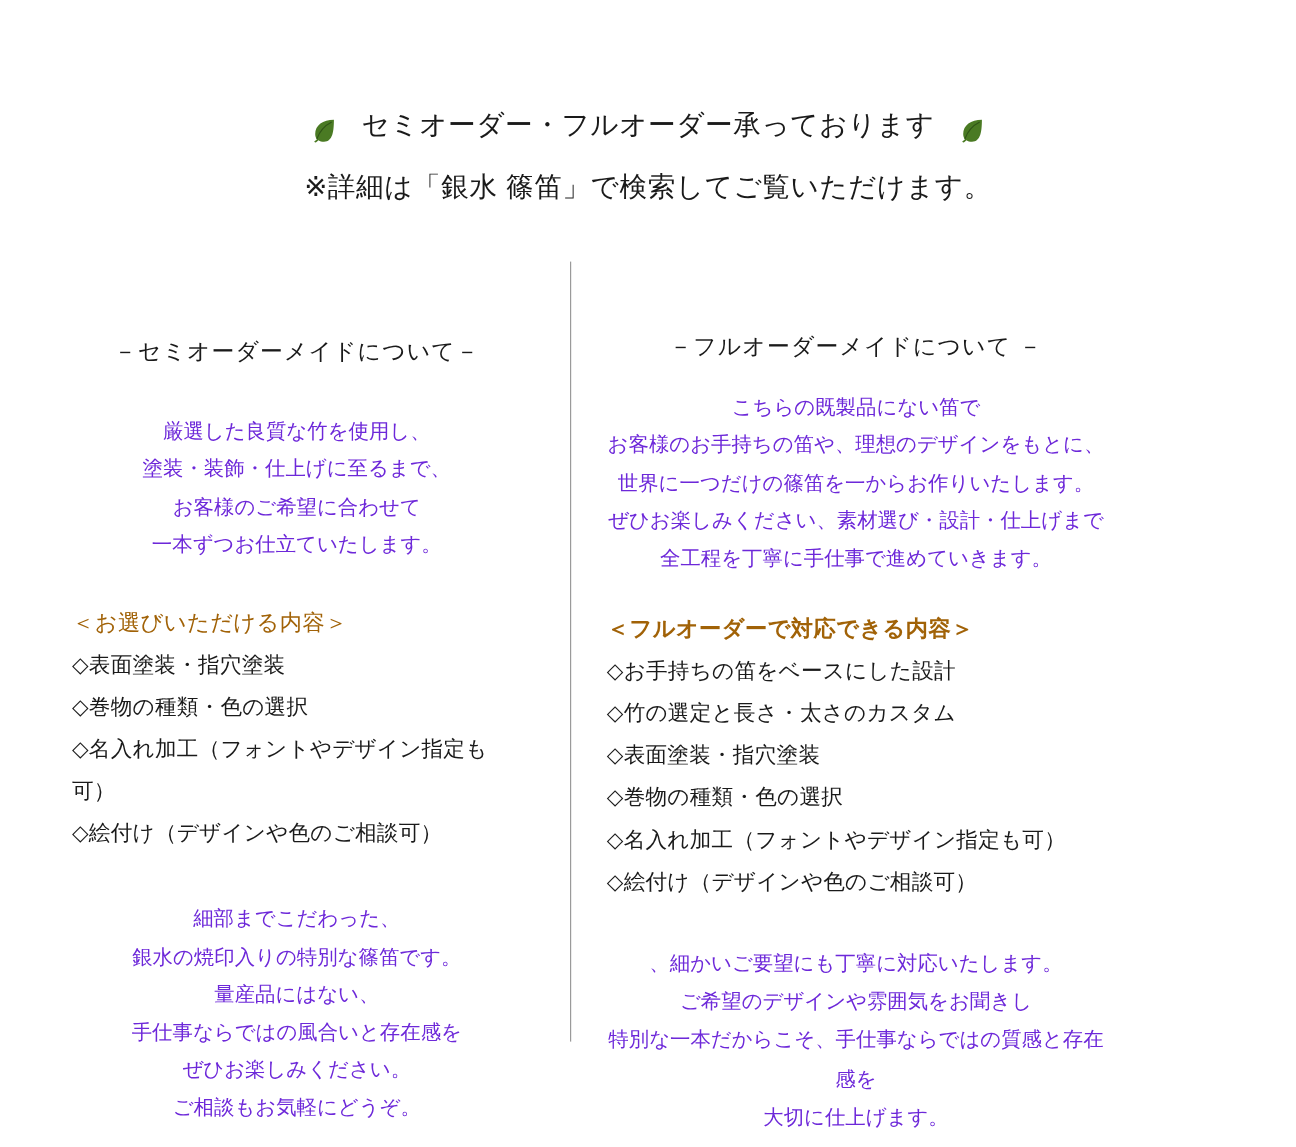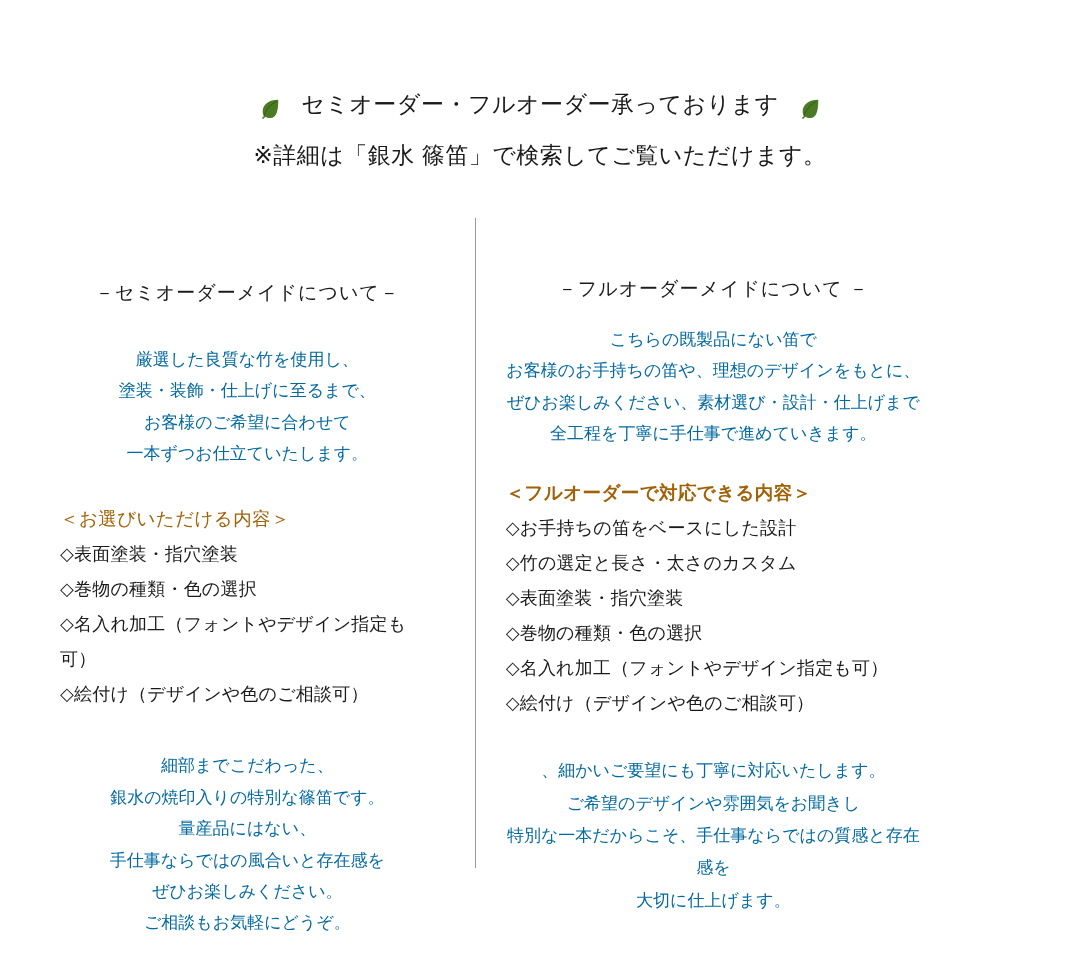--- a/index.html
+++ b/index.html
@@ -85,21 +85,21 @@
     color: #1a1a1a;
   }
   .col-right .col-title {
     margin-top: 58px;
   }
 
   .centered-block {
     text-align: center;
     font-size: 17px;
     line-height: 1.85;
-    color: #0369a1;
+    color: #6d28d9;
   }
   .lead-left { margin-top: 38px; }
   .lead-right { margin-top: 22px; }
 
   .list-heading {
     color: #a16207;
     font-size: 18.5px;
     margin-top: 36px;
     margin-bottom: 6px;
     letter-spacing: 0.4px;
@@ -179,20 +179,21 @@
     </div>
 
     <div class="divider"></div>
 
     <div class="col col-right">
       <div class="col-title">－フルオーダーメイドについて －</div>
 
       <div class="centered-block lead-right">
         <span class="centered-line">こちらの既製品にない笛で</span>
         <span class="centered-line">お客様のお手持ちの笛や、理想のデザインをもとに、</span>
+        <span class="centered-line">世界に一つだけの篠笛を一からお作りいたします。</span>
         <span class="centered-line">ぜひお楽しみください、素材選び・設計・仕上げまで</span>
         <span class="centered-line">全工程を丁寧に手仕事で進めていきます。</span>
       </div>
 
       <div class="list-heading">＜フルオーダーで対応できる内容＞</div>
       <ul class="list">
         <li>◇お手持ちの笛をベースにした設計</li>
         <li>◇竹の選定と長さ・太さのカスタム</li>
         <li>◇表面塗装・指穴塗装</li>
         <li>◇巻物の種類・色の選択</li>

